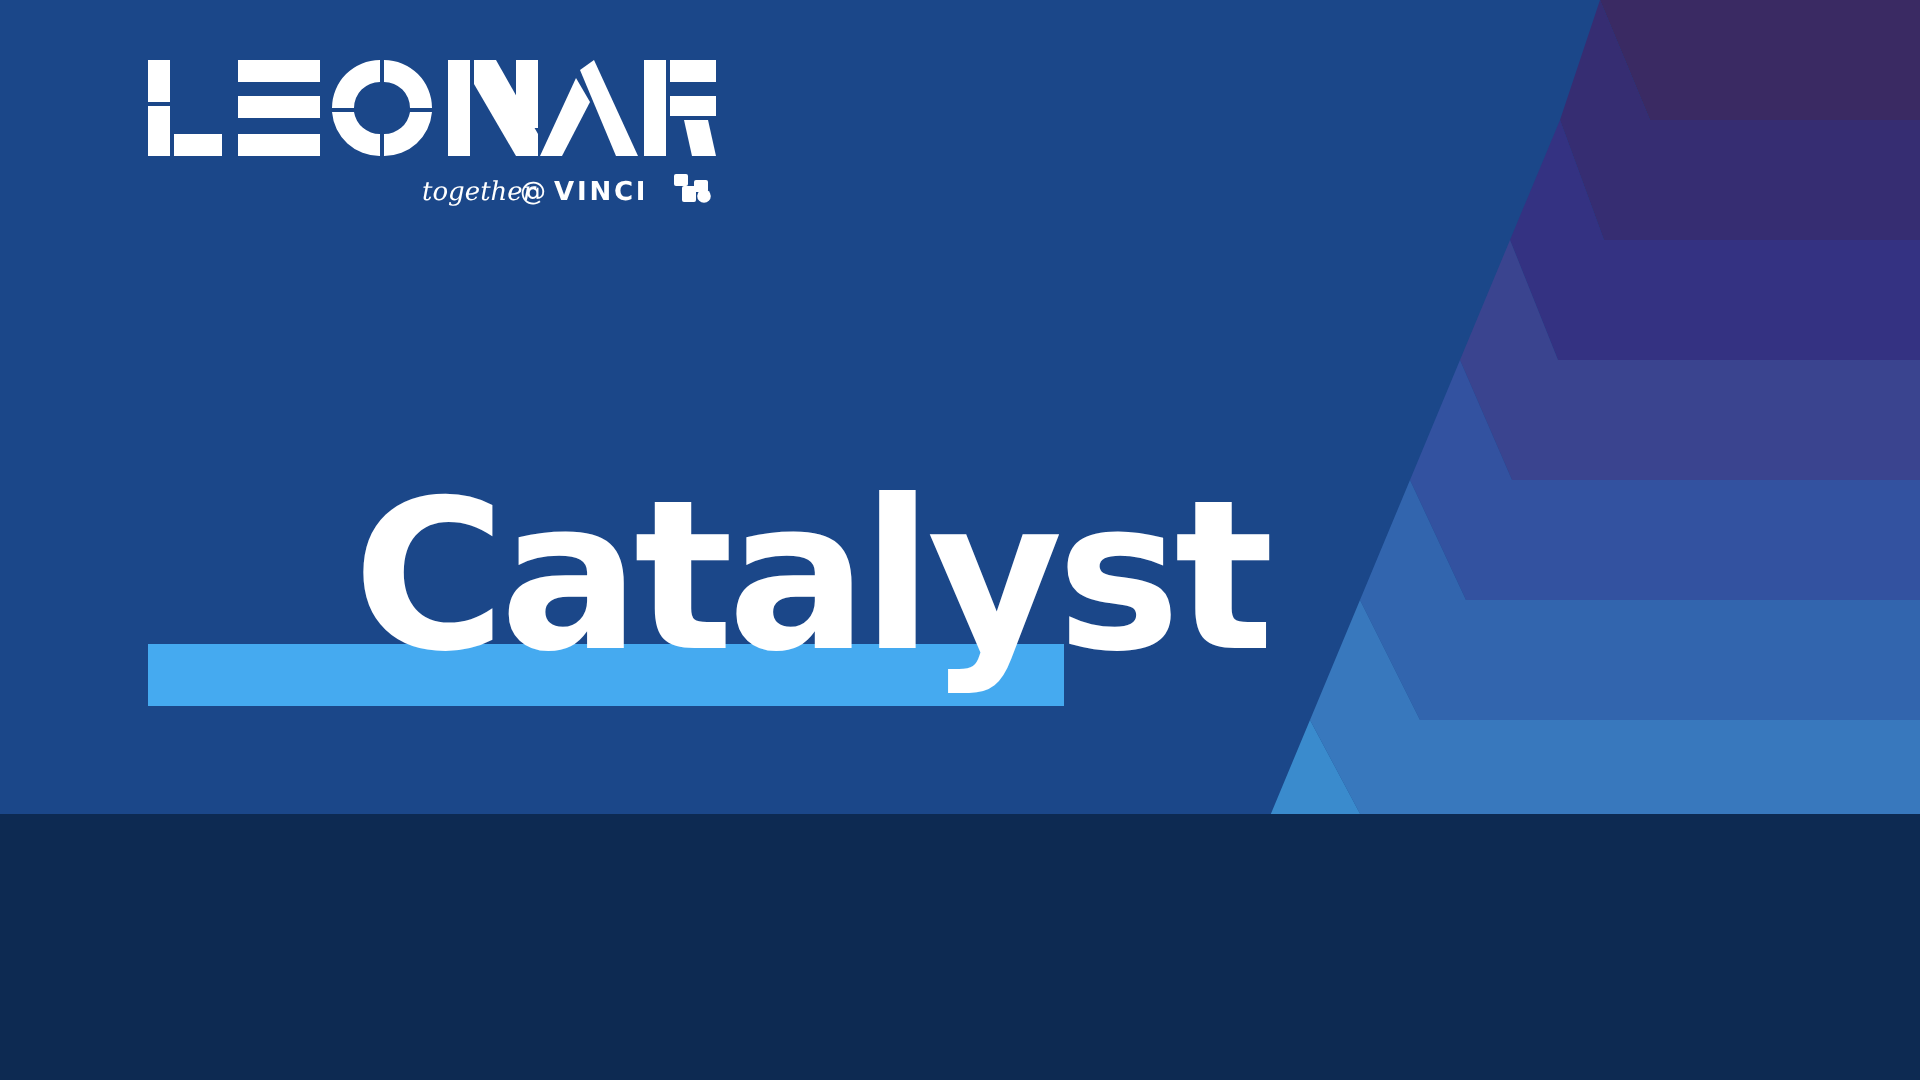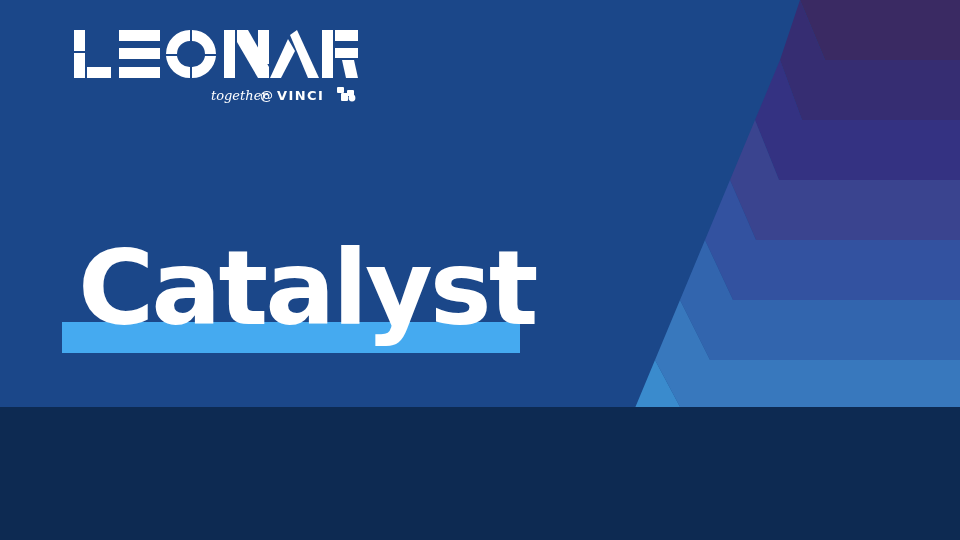--- a/index.html
+++ b/index.html
@@ -51,23 +51,24 @@
   }
   #tagline-svg {
     display: block;
     height: 20px;
     width: 148px;
   }
 
   
   #title-block {
     position: absolute;
-    left: 62px;
+    left: 74px;
     top: 236px;
     width: 560px;
+    text-align: right;
   }
   #highlight-bar {
     position: absolute;
     left: 0px;
     top: 86px;
     width: 458px;
     height: 31px;
     background: #45aaf0;
   }
   #title-main {

